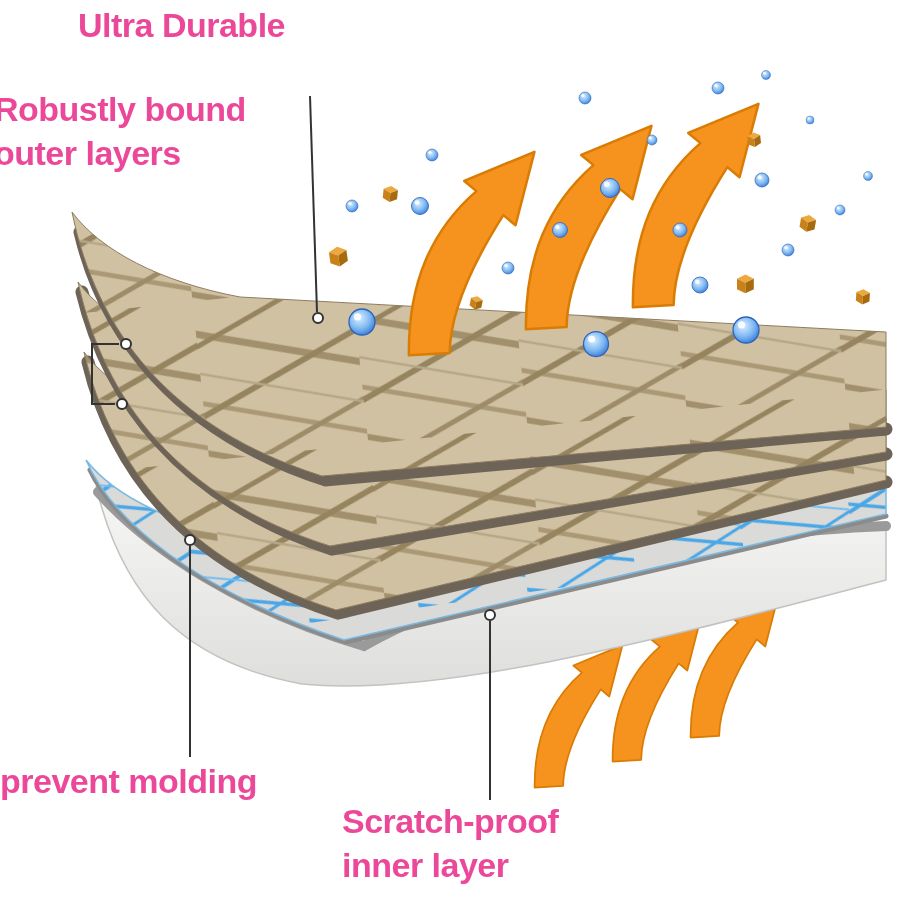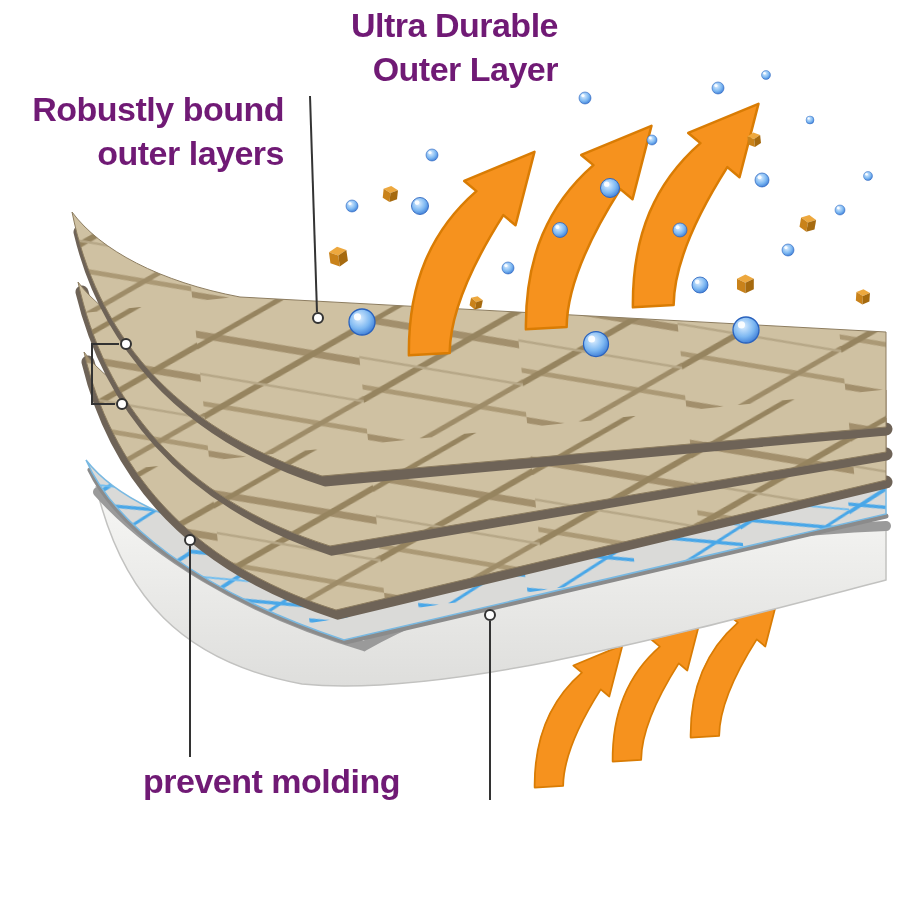--- a/index.html
+++ b/index.html
@@ -1,20 +1,20 @@
 <!DOCTYPE html>
 <html><head>
 <meta charset="utf-8">
 <style>
   html,body{margin:0;padding:0;background:#fff;}
   .stage{position:relative;width:916px;height:902px;background:#ffffff;overflow:hidden;
          font-family:"Liberation Sans",sans-serif;}
   .stage svg{position:absolute;left:0;top:0;}
-  .lbl{position:absolute;font-weight:800;font-size:34px;line-height:1.28;color:#701a75;
-       text-align:right;letter-spacing:-0.5px;}
+  .lbl{position:absolute;font-weight:800;font-size:34px;line-height:1.28;color:#ec4899;
+       text-align:left;letter-spacing:-0.5px;}
   .lbl span{display:block;}
 </style>
 </head>
 <body>
 
 <div class="stage">
 
 <svg width="916" height="902" viewBox="0 0 916 902">
   <defs>
 
@@ -143,26 +143,29 @@
     <line x1="190" y1="546" x2="190" y2="757"></line>
     <circle cx="190" cy="540" r="5" fill="#ffffff"></circle>
 
     <line x1="490" y1="621" x2="490" y2="800"></line>
     <circle cx="490" cy="615" r="5" fill="#ffffff"></circle>
   </g>
 </svg>
 
 <div class="lbl" style="left:78px;top:4px;width:480px">
   <span>Ultra Durable</span>
-  <span>Outer Layer</span>
 </div>
 
 <div class="lbl" style="left:-6px;top:88px;width:290px">
   <span>Robustly bound</span>
   <span>outer layers</span>
 </div>
 
 <div class="lbl" style="left:0px;top:760px;width:400px">
   <span>prevent molding</span>
 </div>
 
+<div class="lbl" style="left:342px;top:800px;width:310px">
+  <span>Scratch-proof</span>
+  <span>inner layer</span>
+</div>
 
 </div>
 
 </body></html>

